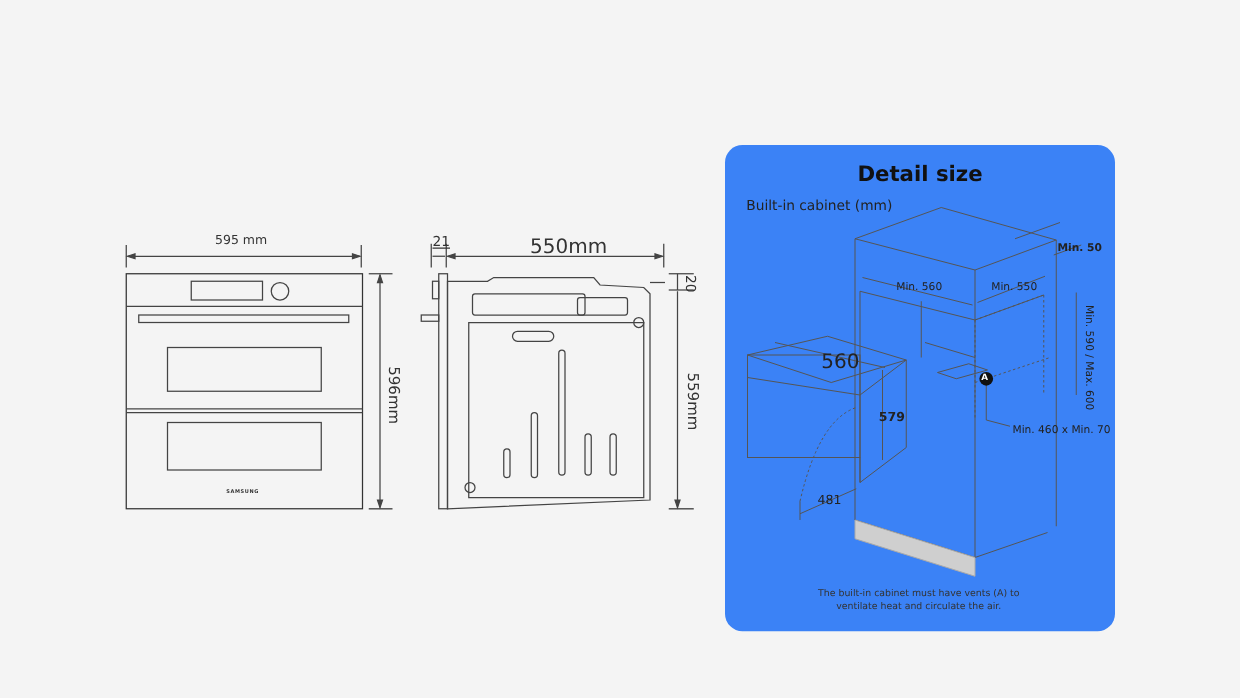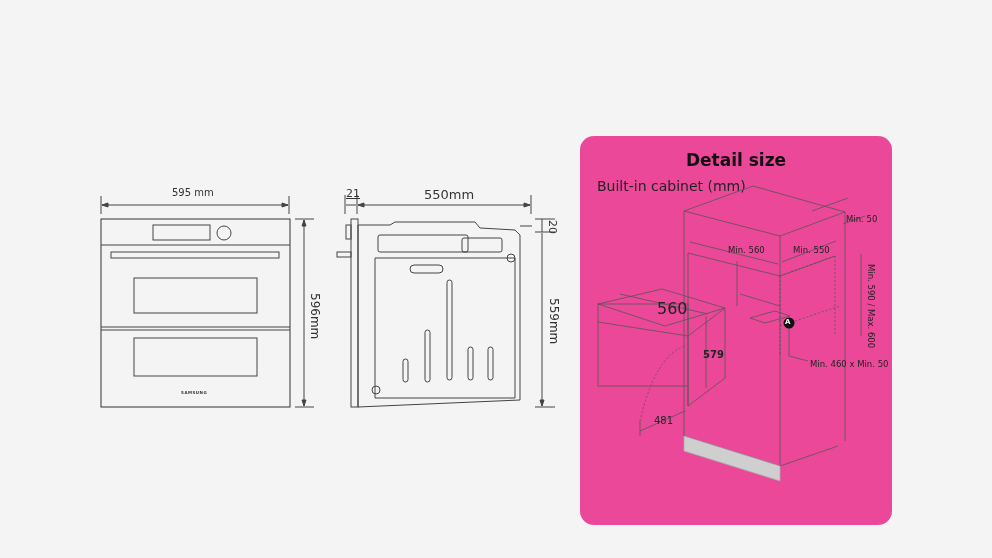--- a/index.html
+++ b/index.html
@@ -1,22 +1,22 @@
 <!DOCTYPE html>
 <html><head>
   <meta charset="utf-8">
   <style>
     html, body { margin:0; padding:0; }
     body { width:992px; height:558px; background:#f4f4f4; position:relative; overflow:hidden; font-family:"DejaVu Sans", sans-serif; color:#222; }
     .dim { position:absolute; font-size:11px; color:#333; white-space:nowrap; }
     .vtext { transform: rotate(90deg); transform-origin: left top; }
     svg { position:absolute; left:0; top:0; }
-    .card { position:absolute; left:580px; top:136px; width:312px; height:389px; background:#ec4899; border-radius:14px; }
+    .card { position:absolute; left:580px; top:116px; width:312px; height:389px; background:#3b82f6; border-radius:14px; }
     .card-title { position:absolute; left:0; width:312px; top:14px; text-align:center; font-size:17px; font-weight:bold; color:#111; }
-    .card-sub { position:absolute; left:17px; top:42px; font-size:14px; color:#222; }
+    .card-sub { position:absolute; left:17px; top:42px; font-size:11px; color:#222; }
     .note { position:absolute; left:60px; width:190px; top:354px; text-align:center; font-size:7.5px; color:#333; line-height:10px; }
     .cdim { position:absolute; font-size:8.5px; color:#222; white-space:nowrap; }
   </style>
 </head>
 <body>
 
 <svg width="992" height="558">
   <g stroke="#444" fill="none" stroke-width="1">
 
     <line x1="101" y1="196" x2="101" y2="214"></line>
@@ -71,21 +71,21 @@
     <line x1="542" y1="233" x2="542" y2="406"></line>
     <polygon points="542,406 540,400 544,400" fill="#444"></polygon>
   </g>
 </svg>
 
 <div class="dim" style="left:172px;top:187px;font-size:10px;">595 mm</div>
 <div class="dim vtext" style="left:322px;top:293px;font-size:12px;">596mm</div>
 <div class="dim" style="left:181px;top:390px;font-size:4px;letter-spacing:0.5px;font-weight:bold;">SAMSUNG</div>
 
 <div class="dim" style="left:346px;top:187px;font-size:11px;text-decoration:underline;">21</div>
-<div class="dim" style="left:424px;top:187px;font-size:13px;">550mm</div>
+<div class="dim" style="left:424px;top:187px;font-size:16px;">550mm</div>
 <div class="dim vtext" style="left:559px;top:220px;font-size:11px;">20</div>
 <div class="dim vtext" style="left:561px;top:298px;font-size:12px;">559mm</div>
 
 <div class="card">
   <div class="card-title">Detail size</div>
   <div class="card-sub">Built-in cabinet (mm)</div>
 
   <svg width="312" height="389" style="left:0;top:0;">
     <g stroke="#555" fill="none" stroke-width="0.8">
 
@@ -129,23 +129,24 @@
       <path d="M60,285 Q75,220 105,210" stroke-dasharray="2,2"></path>
       <line x1="60" y1="295" x2="105" y2="275"></line>
       <line x1="60" y1="285" x2="60" y2="300"></line>
 
       <line x1="209" y1="190" x2="209" y2="220"></line>
       <line x1="209" y1="220" x2="228" y2="225"></line>
     </g>
     <circle cx="209" cy="187" r="5.5" fill="#111"></circle>
   </svg>
 
-  <div class="cdim" style="left:266px;top:78px;">Min. 50</div>
-  <div class="cdim" style="left:137px;top:109px;margin-left:11px;">Min. 560</div>
+  <div class="cdim" style="left:266px;top:78px;font-weight:bold;">Min. 50</div>
+  <div class="cdim" style="left:137px;top:109px;">Min. 560</div>
   <div class="cdim" style="left:213px;top:109px;text-align:center;">Min. 550</div>
   <div class="cdim vtext" style="left:296px;top:128px;">Min. 590 / Max. 600</div>
   <div class="cdim" style="left:77px;top:163px;font-size:16px;">560</div>
   <div class="cdim" style="left:123px;top:213px;font-size:10px;font-weight:bold;">579</div>
   <div class="cdim" style="left:74px;top:279px;font-size:10px;text-align:center;">481</div>
   <div class="cdim" style="left:205px;top:182px;font-size:7px;color:#fff;font-weight:bold;">A</div>
-  <div class="cdim" style="left:230px;top:223px;">Min. 460 x Min. 50</div>
+  <div class="cdim" style="left:230px;top:223px;">Min. 460 x Min. 70</div>
 
+  <div class="note">The built-in cabinet must have vents (A) to ventilate heat and circulate the air.</div>
 </div>
 
 </body></html>

